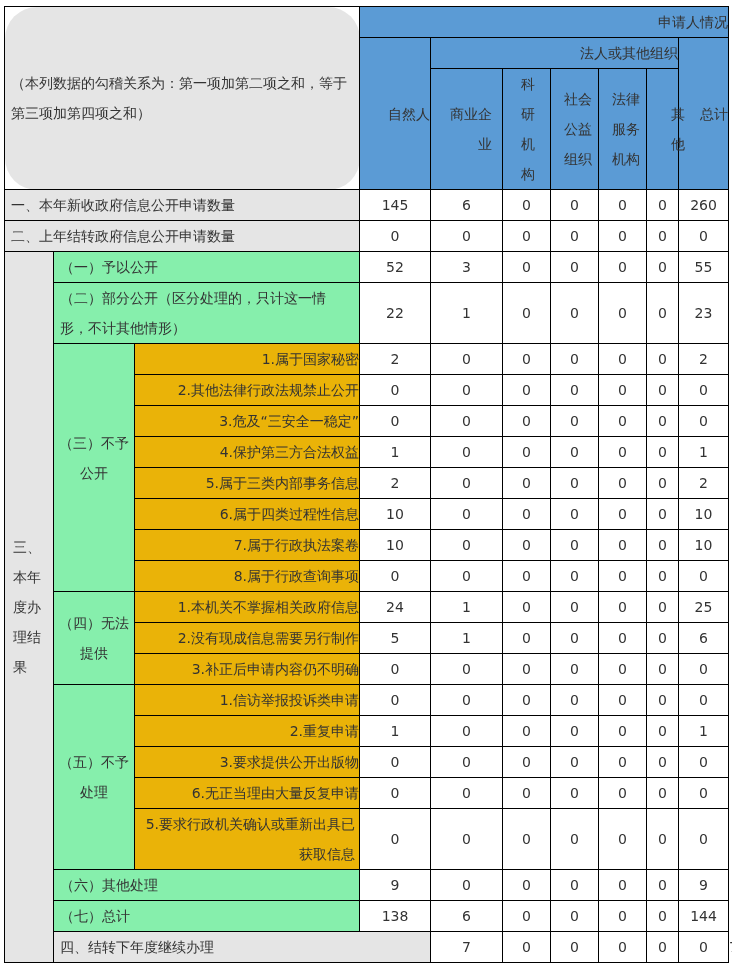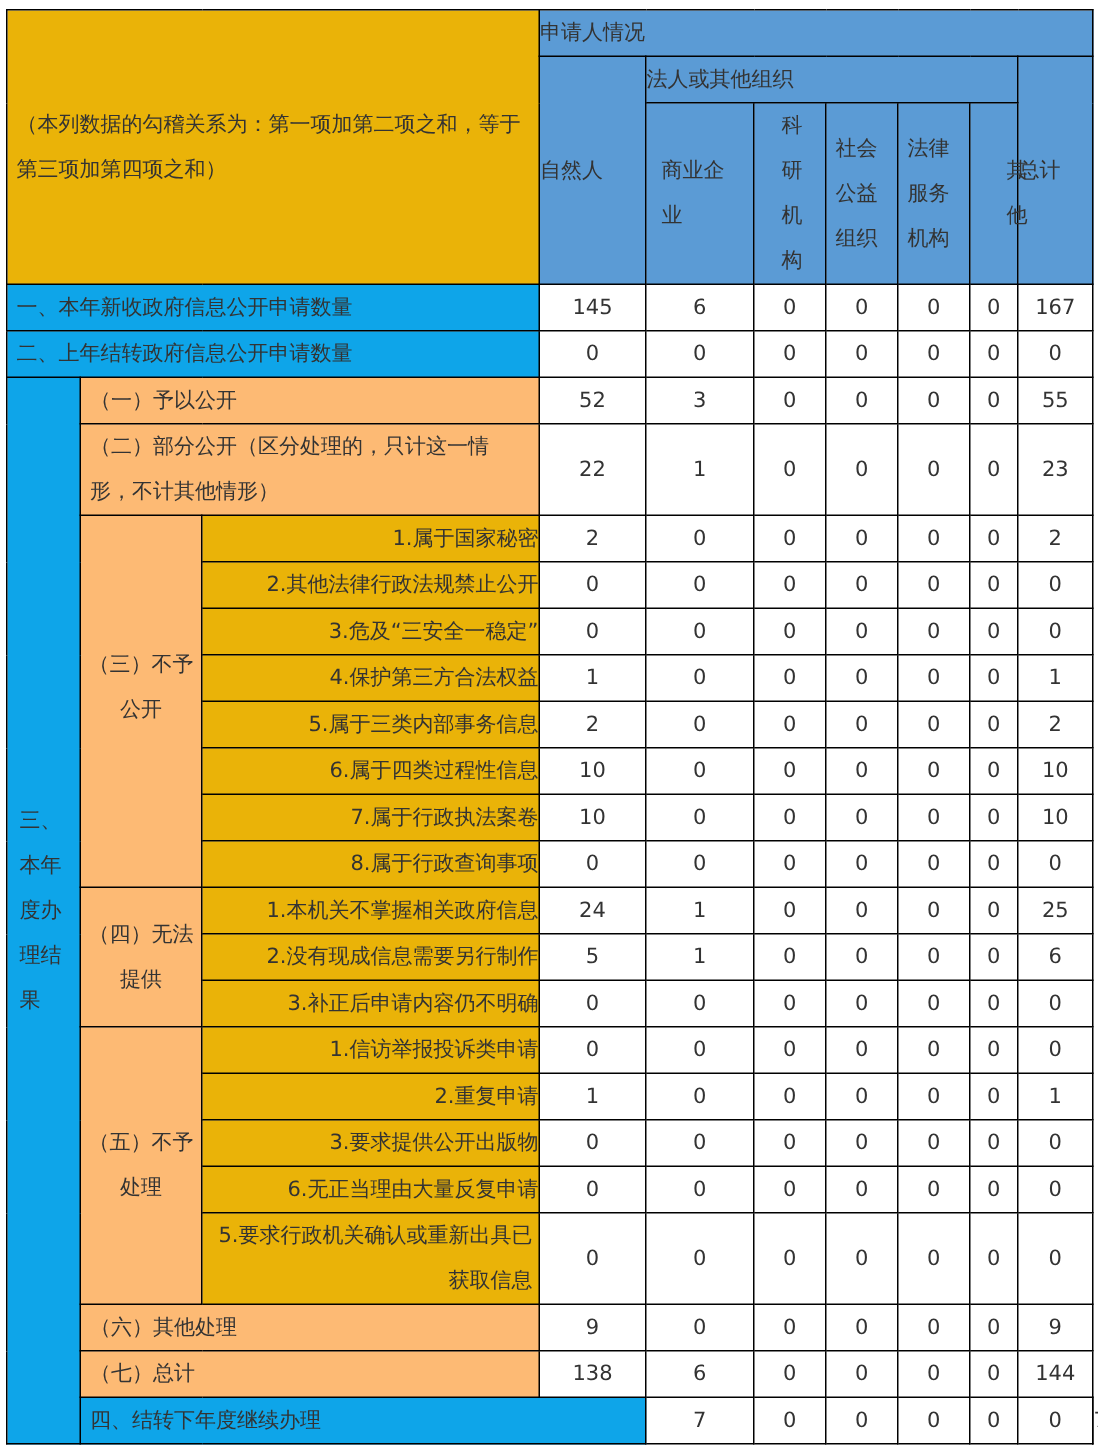--- a/index.html
+++ b/index.html
@@ -1,24 +1,24 @@
 <!DOCTYPE html>
 <html><head>
 <meta charset="utf-8">
 <style>
   html, body { margin:0; padding:0; background:#ffffff; }
   body { width:732px; height:968px; overflow:hidden; position:relative;
          font-family:"DejaVu Sans","Liberation Sans",sans-serif; color:#333; }
   table.report { position:absolute; left:4px; top:6px; border-collapse:collapse;
                  table-layout:fixed; width:724px; font-size:14px; }
   table.report td { border:1.5px solid #000; padding:0; vertical-align:middle; line-height:30px; }
-  .h { background:#5b9bd5; text-align:left; color:#333; }
+  .h { background:#5b9bd5; text-align:right; color:#333; }
   .h-note { background:#5b9bd5; text-align:left; padding-left:6px !important; line-height:32px; }
-  .l1 { background:#0ea5e9; padding-left:6px !important;margin-top:34px; }
-  .l2 { background:#fdba74; padding-left:6px !important; }
+  .l1 { background:#e5e5e5; padding-left:6px !important;margin-top:34px; }
+  .l2 { background:#86efac; padding-left:6px !important; }
   .l3 { background:#eab308; padding-left:6px !important;text-align:right; }
   .c { text-align:center; background:#fff; }
   .vtxt { line-height:30px; }
   .multiline { line-height:31px; }
   tr.r32 td { height:30px; }
   tr.r62 td { height:60px; }
   .h-tall { line-height:30px; }
 </style>
 </head>
 <body>
@@ -32,21 +32,21 @@
       <col style="width:72px">
       <col style="width:48px">
     <col style="width:48px">
       <col style="width:48px">
       <col style="width:32px">
       <col style="width:50px">
   </colgroup>
 
   <tbody>
       <tr class="r32">
-    <td class="h-note" colspan="3" rowspan="3" style="background:#eab308;">（本列数据的勾稽关系为：第一项加第二项之和，等于第三项加第四项之和）</td>
+    <td class="h-note" colspan="3" rowspan="3" style="background:#e5e5e5;border-radius:32px;">（本列数据的勾稽关系为：第一项加第二项之和，等于第三项加第四项之和）</td>
     <td class="h" colspan="7">申请人情况</td>
   </tr>
   <tr class="r32">
     <td class="h" rowspan="2">自然人</td>
     <td class="h" colspan="5">法人或其他组织</td>
     <td class="h" rowspan="2">总计</td>
   </tr>
   <tr style="height:94px;">
     <td class="h h-tall" style="padding:0 10px;margin-top:27px;">商业企业</td>
     <td class="h h-tall" style="padding:0 18px;">科研机构</td>
@@ -56,21 +56,21 @@
   </tr>
 
   <tr class="r32">
     <td class="l1" colspan="3">一、本年新收政府信息公开申请数量</td>
     <td class="c">145</td>
     <td class="c">6</td>
     <td class="c">0</td>
     <td class="c">0</td>
     <td class="c">0</td>
     <td class="c">0</td>
-    <td class="c">167</td>
+    <td class="c">260</td>
   </tr>
 
   <tr class="r32">
     <td class="l1" colspan="3">二、上年结转政府信息公开申请数量</td>
     <td class="c">0</td>
     <td class="c">0</td>
     <td class="c">0</td>
     <td class="c">0</td>
     <td class="c">0</td>
     <td class="c">0</td>

